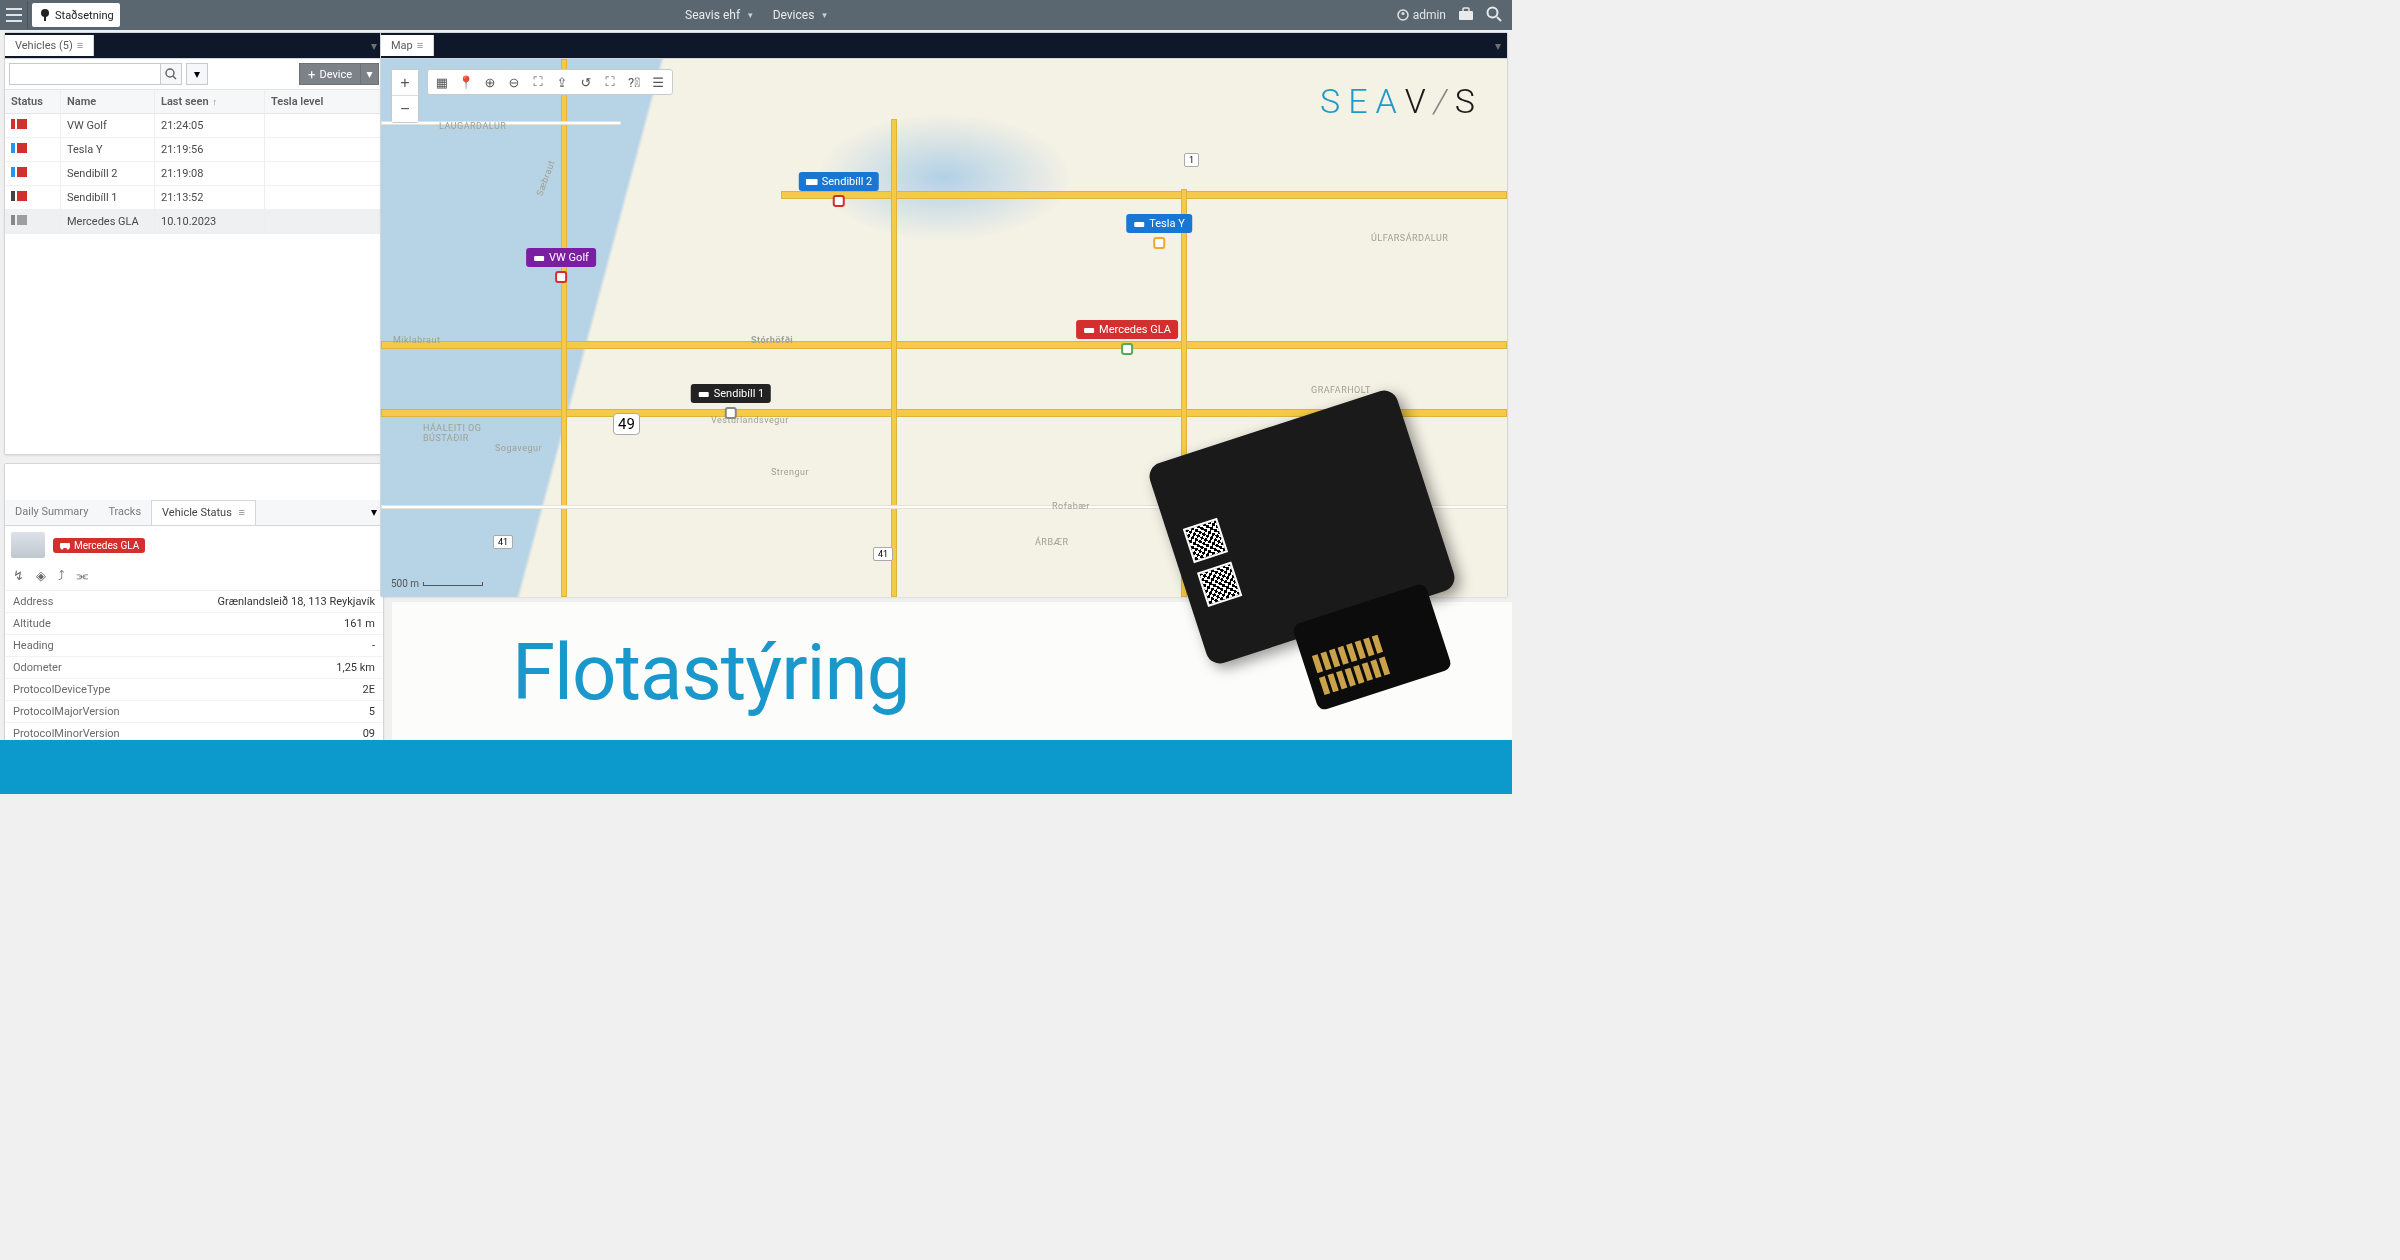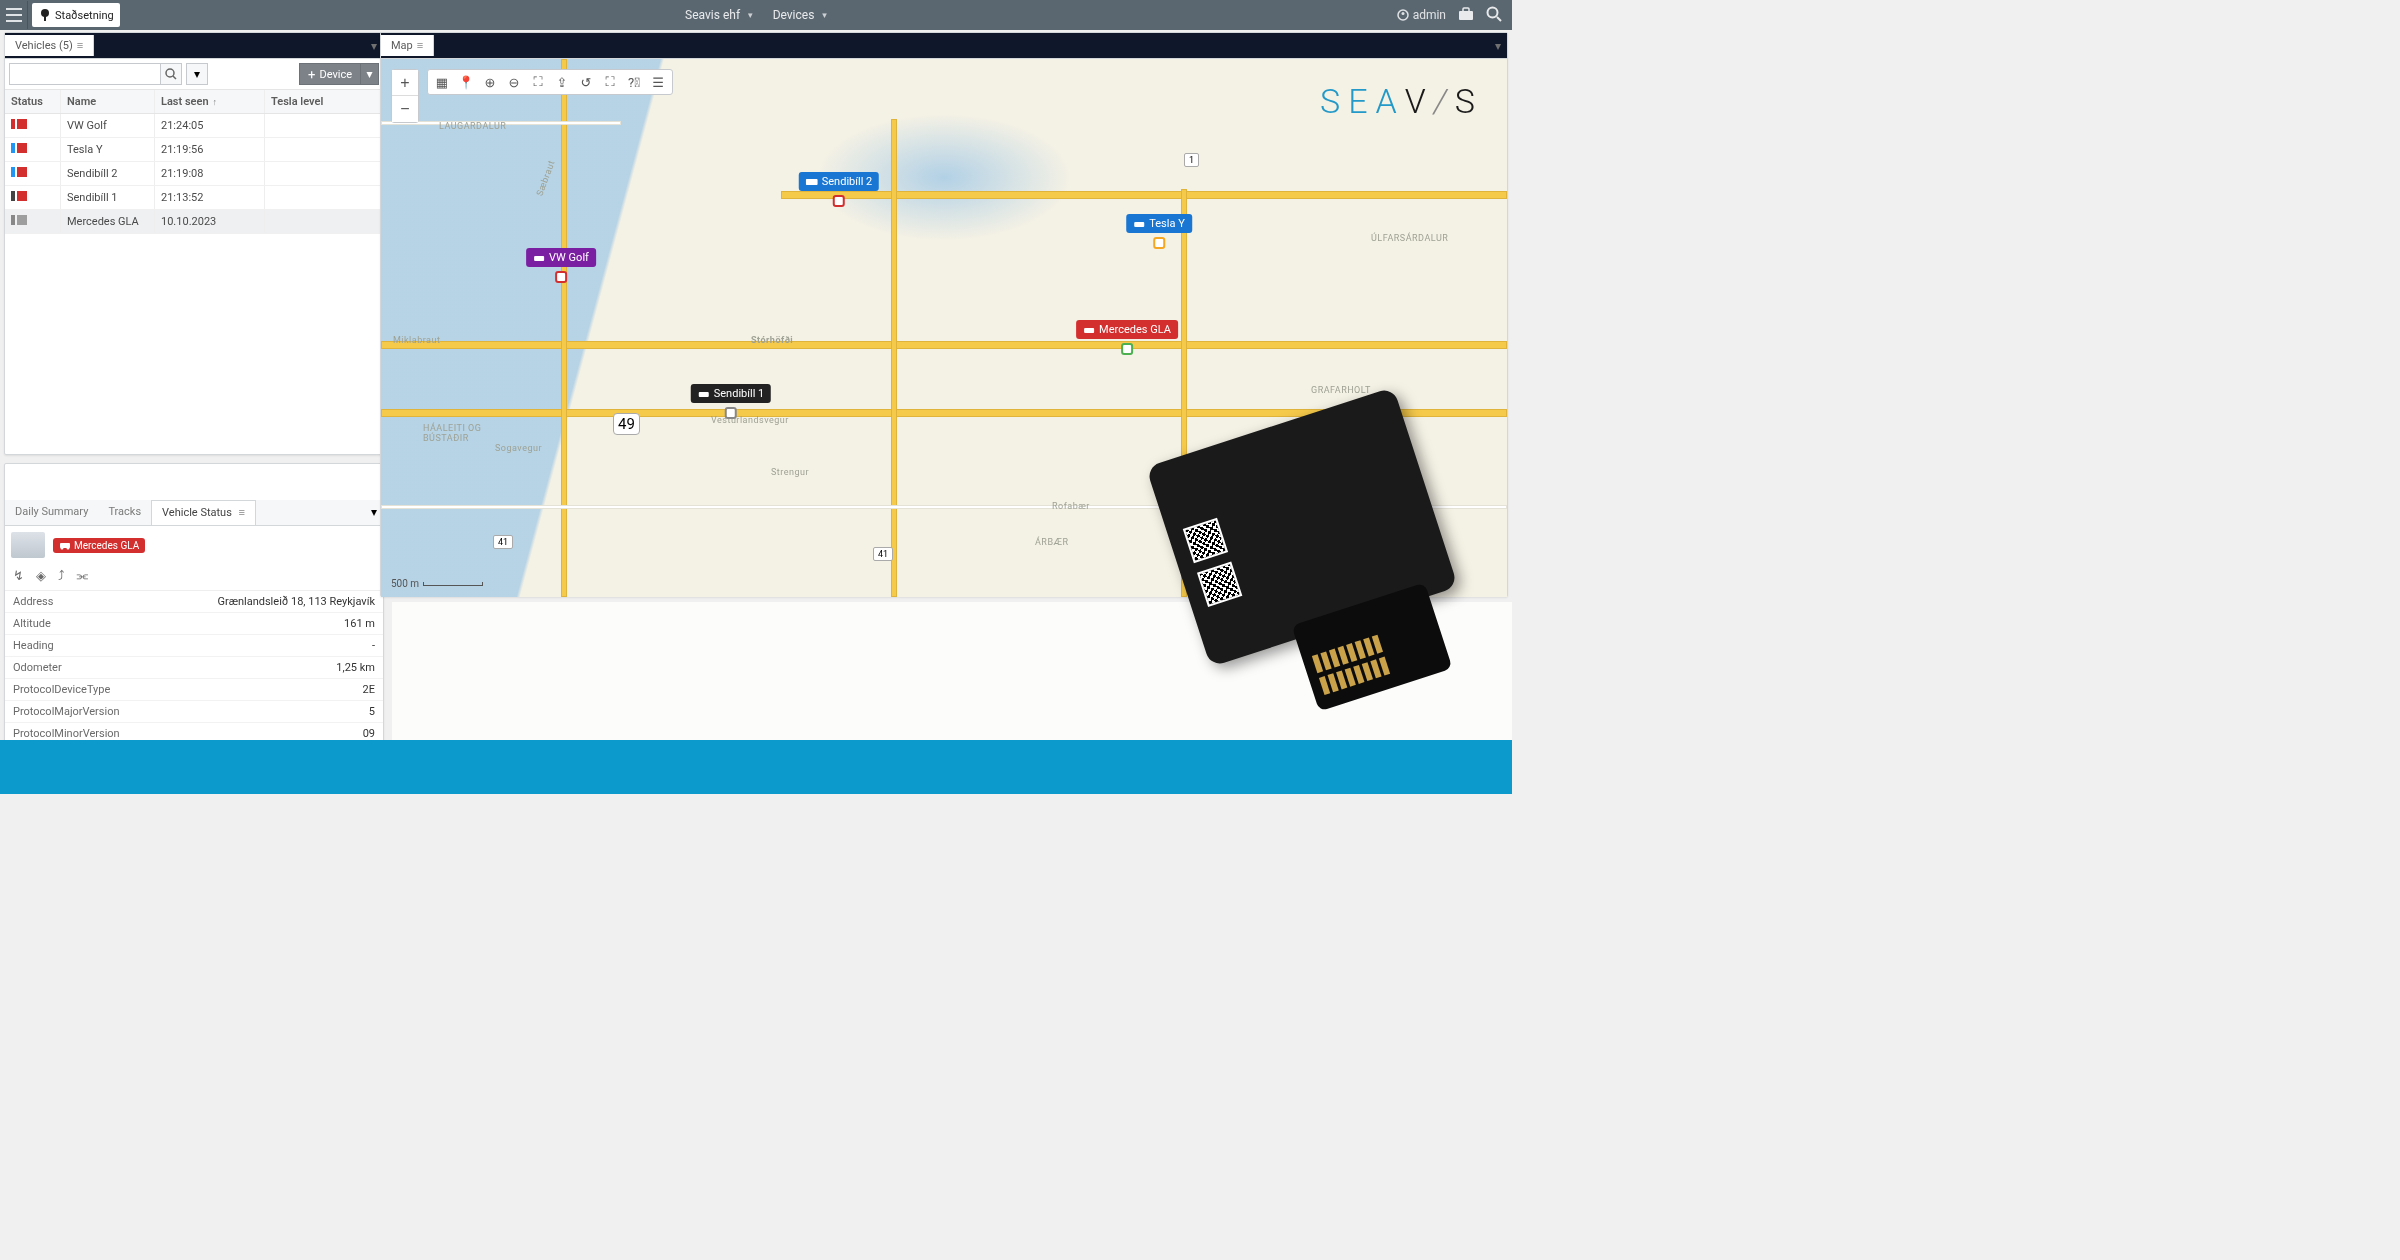--- a/index.html
+++ b/index.html
@@ -502,20 +502,21 @@
         </div>
 
         <div class="scale">
           <span>500 m</span><span class="scale-bar"></span>
         </div>
       </div>
     </div>
   </div>
 
   <div class="banner">
+    <div class="banner-text">Flotastýring</div>
     <div class="device-img">
       <div class="obd-body">
         <div class="qr" style="left:16px; top:70px;"></div>
         <div class="qr" style="left:16px; top:116px;"></div>
       </div>
       <div class="obd-plug">
         <div class="obd-pins">
             <i></i>
             <i></i>
             <i></i>

